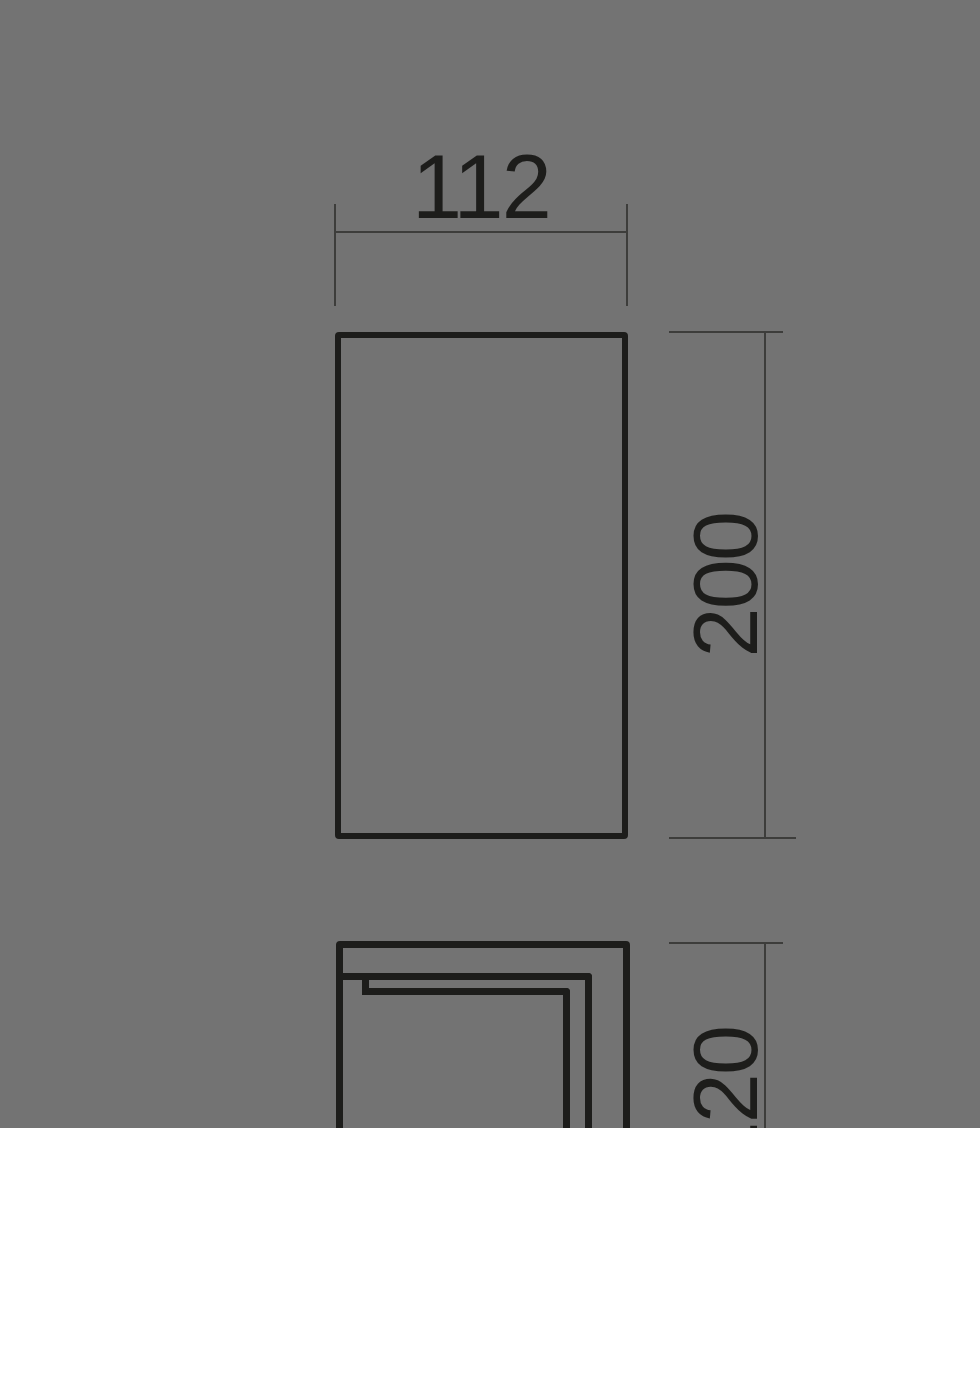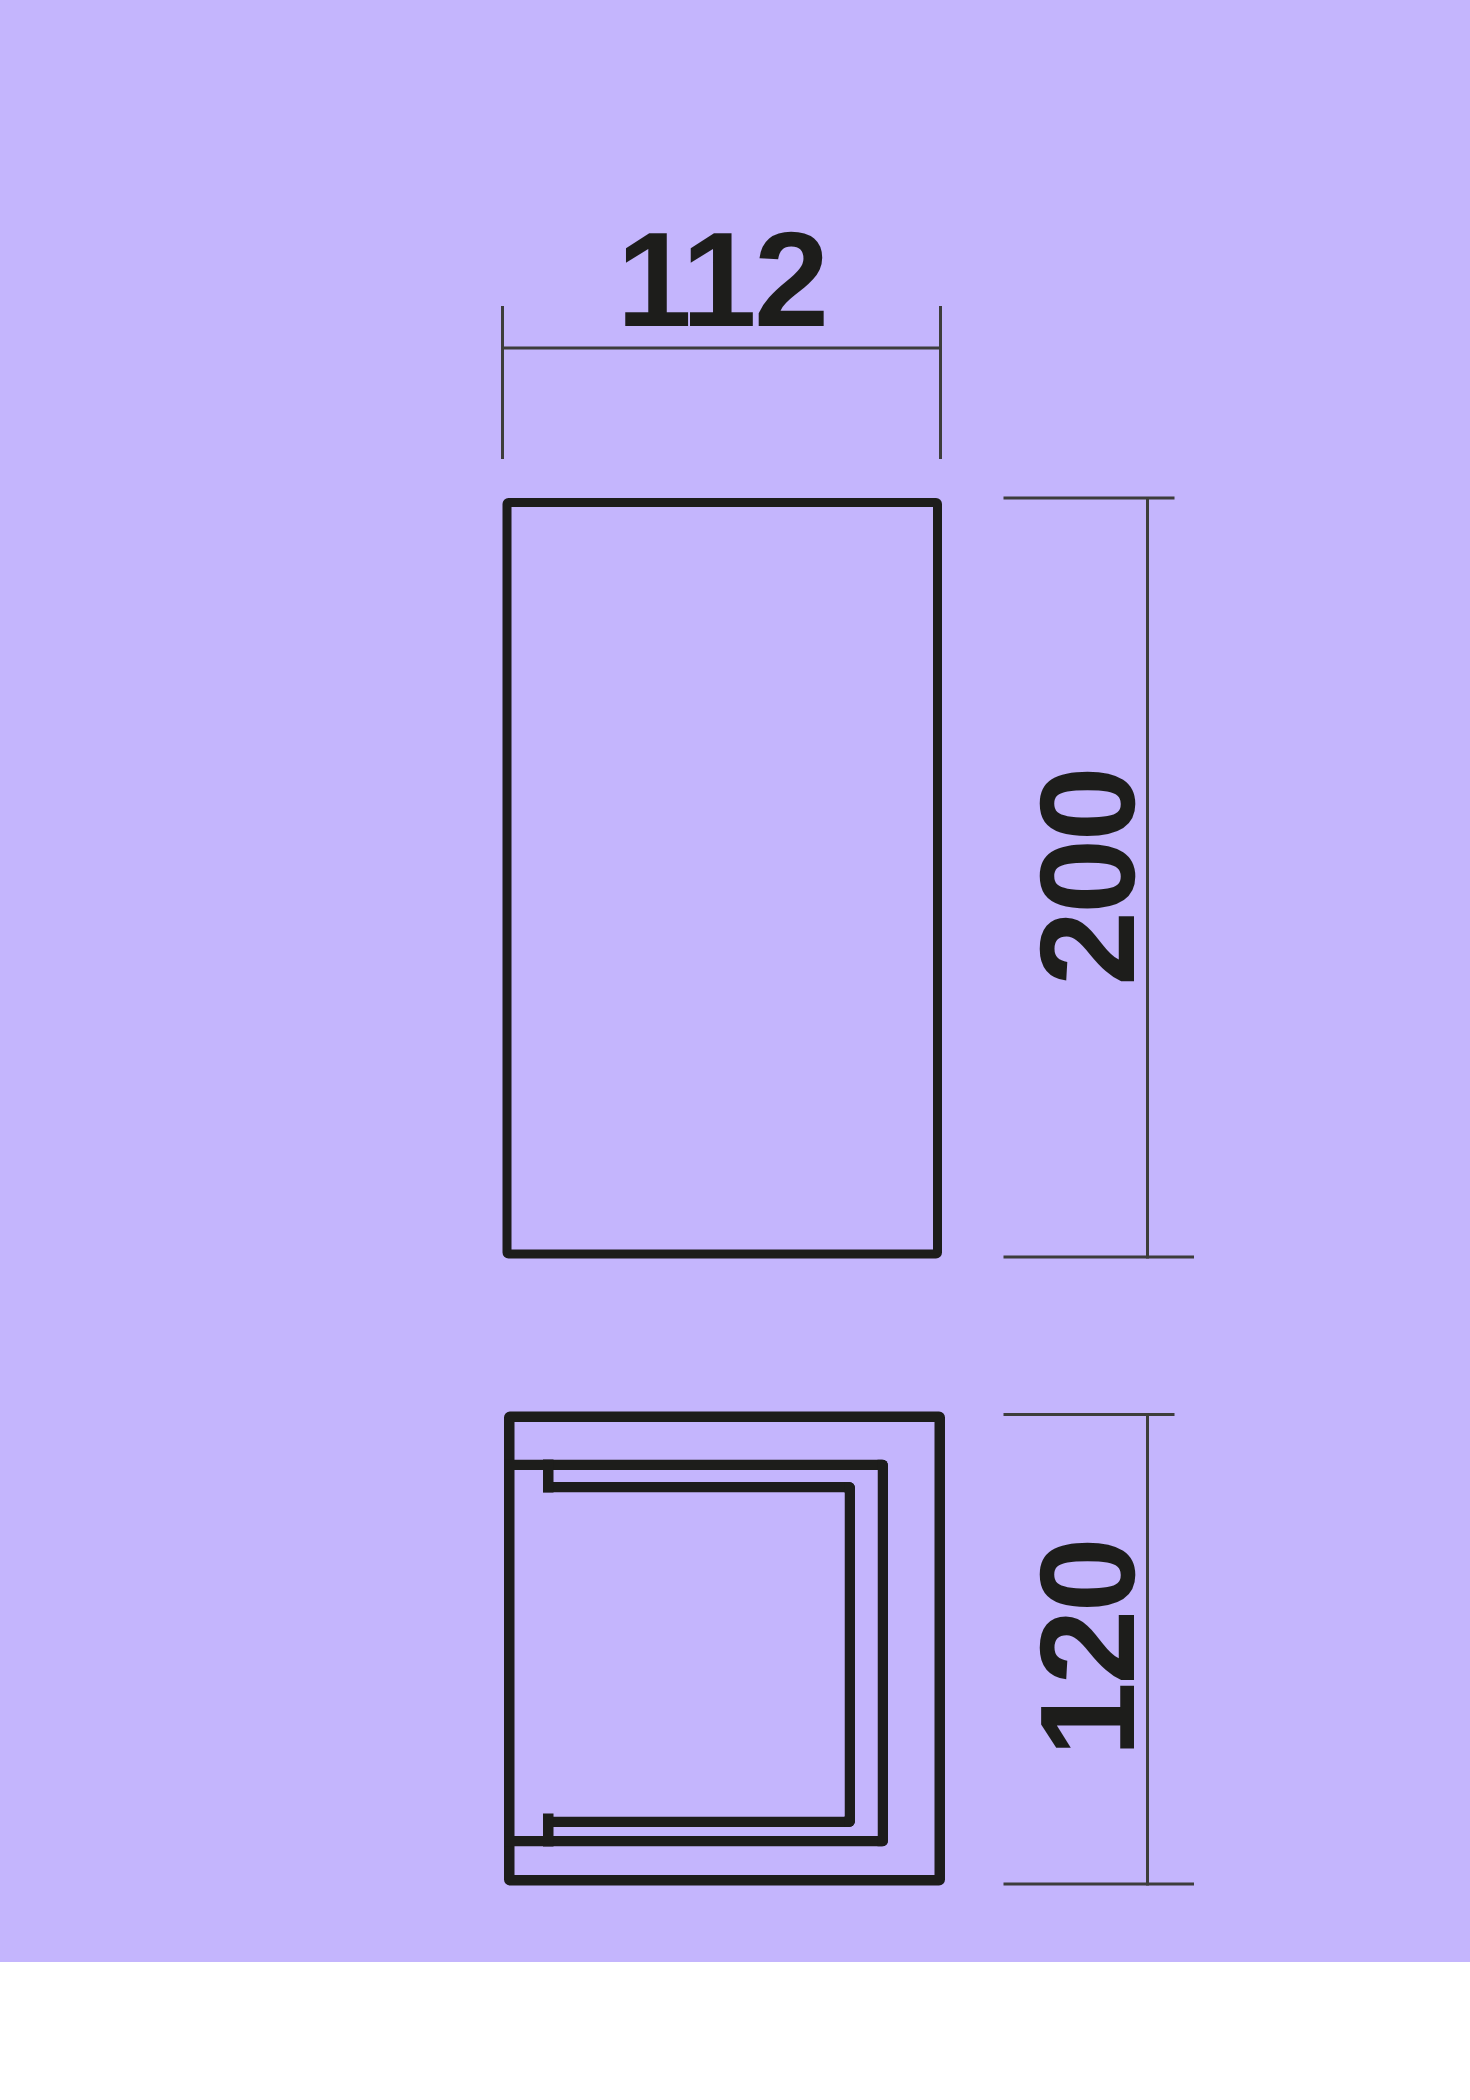--- a/index.html
+++ b/index.html
@@ -3,25 +3,24 @@
 <meta charset="utf-8">
 <style>
   html, body {
     margin: 0;
     padding: 0;
     background: #ffffff;
   }
   #canvas {
     position: relative;
     width: 980px;
-    height: 1308px;
-    background: #c4b5fd;
+    height: 1128px;
+    background: #737373;
     overflow: hidden;
     font-family: "Liberation Sans", sans-serif;
-    font-weight: bold;
   }
   .abs { position: absolute; }
 
   
   .front-rect {
     left: 335px; top: 332px;
     width: 293px; height: 507px;
     border: 6px solid #1d1d1b;
     border-radius: 4px;
     box-sizing: border-box;

